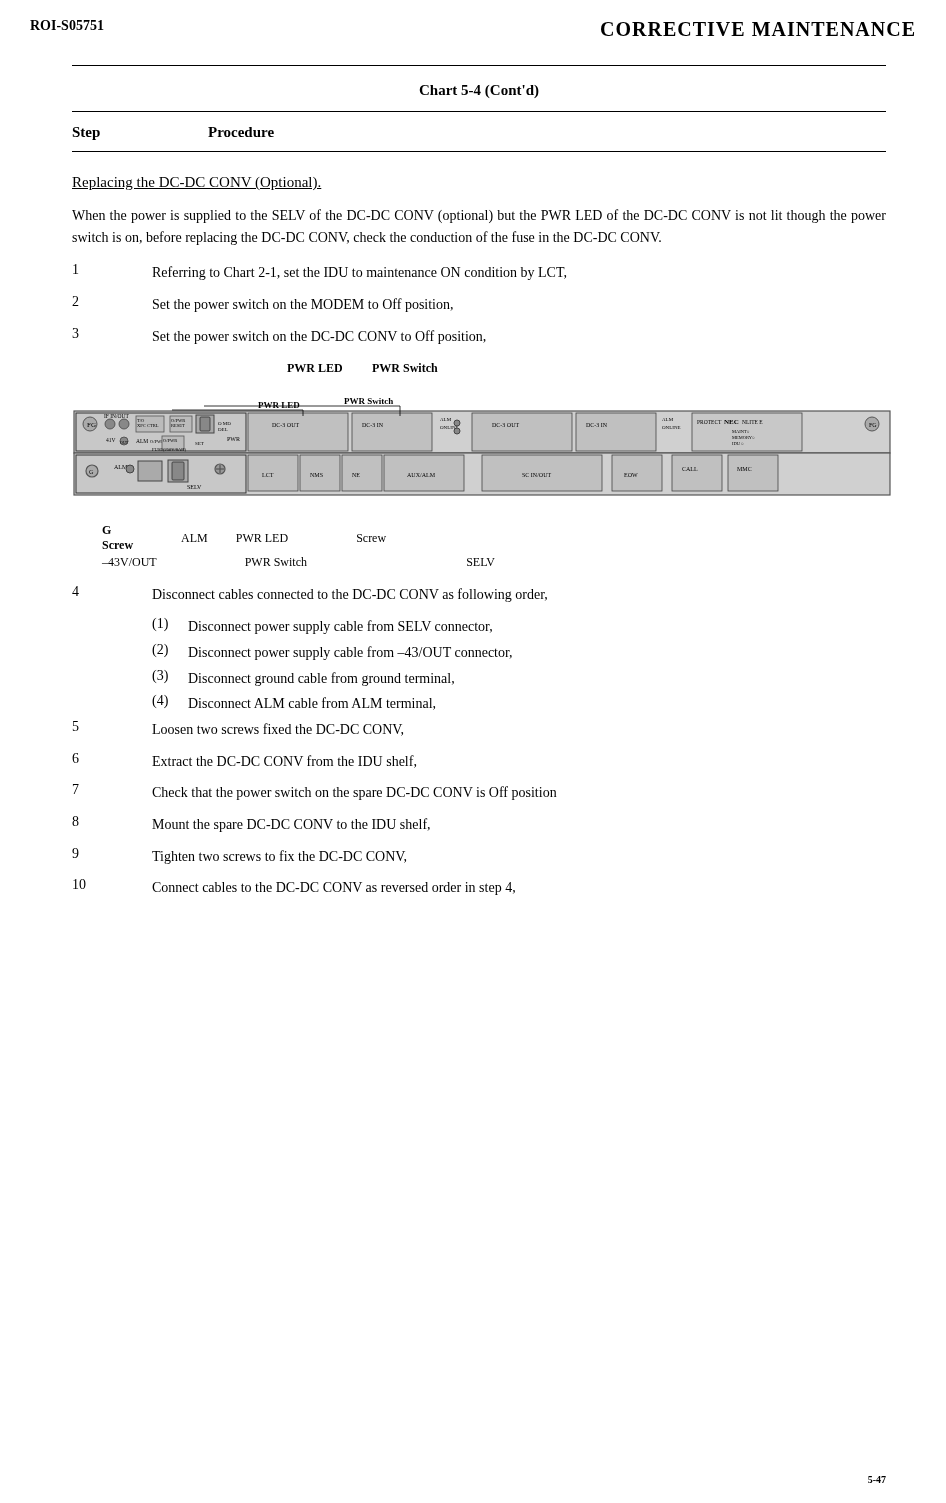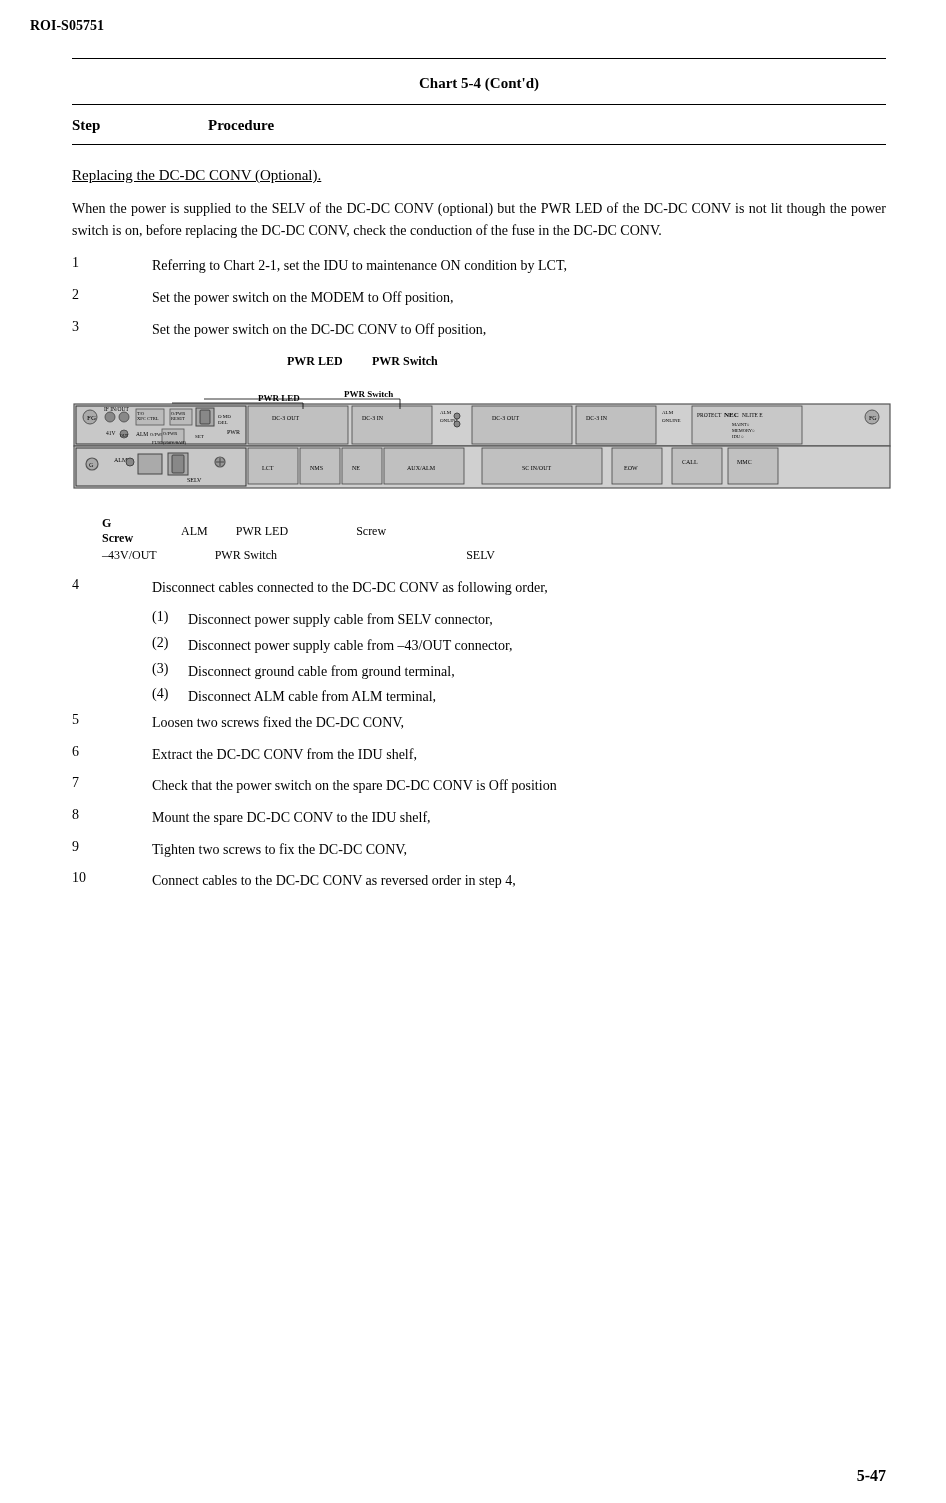--- a/index.html
+++ b/index.html
@@ -125,31 +125,32 @@
     .diagram-container {
       margin: 14px 0 14px 0;
       position: relative;
       width: 100%;
     }
     
     .page-footer {
       position: absolute;
       bottom: 18px;
       right: 60px;
-      font-size: 16px;
+      font-size: 10px;
       font-weight: bold;
     }
   </style>
 </head>
 <body>
 
 <div class="page-container">
 
   <div class="page-header">
     <span class="header-left">ROI-S05751</span>
+    <span class="header-right">CORRECTIVE MAINTENANCE</span>
   </div>
 
   <div class="content">
     <hr class="hr">
     <div class="chart-title">Chart 5-4  (Cont'd)</div>
     <hr class="hr">
 
     <div class="step-header">
       <div class="step-col">Step</div>
       <div class="proc-col">Procedure</div>
@@ -300,21 +301,21 @@
 
       <div style="position:relative; display:flex; flex-direction:row; align-items:flex-end; margin-top:2px; font-size:12px;">
         <div style="display:flex; flex-direction:column; align-items:flex-start; margin-left:30px;">
           <div style="display:flex; flex-direction:row; align-items:center; gap:8px;">
             <span style="font-size:12px;font-weight:bold;">G<br>Screw</span>
             <span style="margin-left:40px;">ALM</span>
             <span style="margin-left:20px;">PWR LED</span>
             <span style="margin-left:60px;">Screw</span>
           </div>
           <div style="display:flex; flex-direction:row; align-items:center; gap:8px; margin-top:2px;">
-            <span style="margin-right:30px;">–43V/OUT</span>
+            <span style="margin-right:60px;">–43V/OUT</span>
             <span style="margin-left:20px;">PWR Switch</span>
           </div>
         </div>
         <div style="margin-left:80px;">
           <span>SELV</span>
         </div>
       </div>
     </div>
 
     <div class="steps-list">

